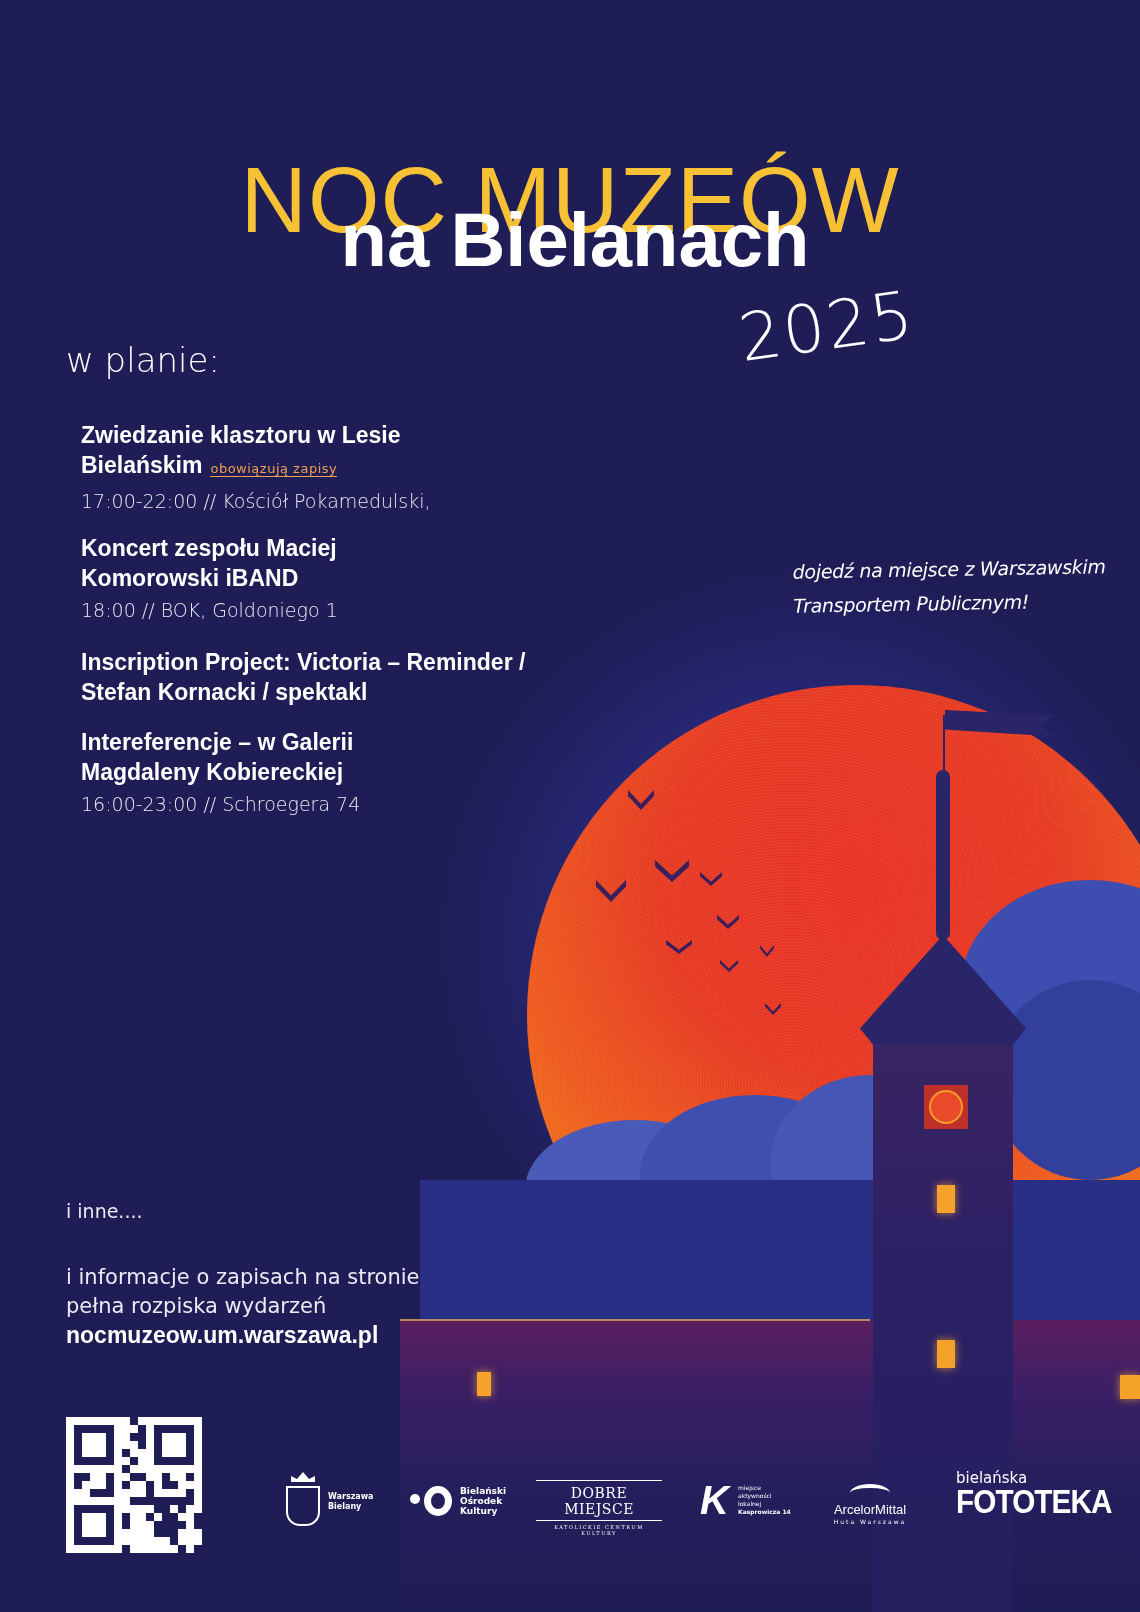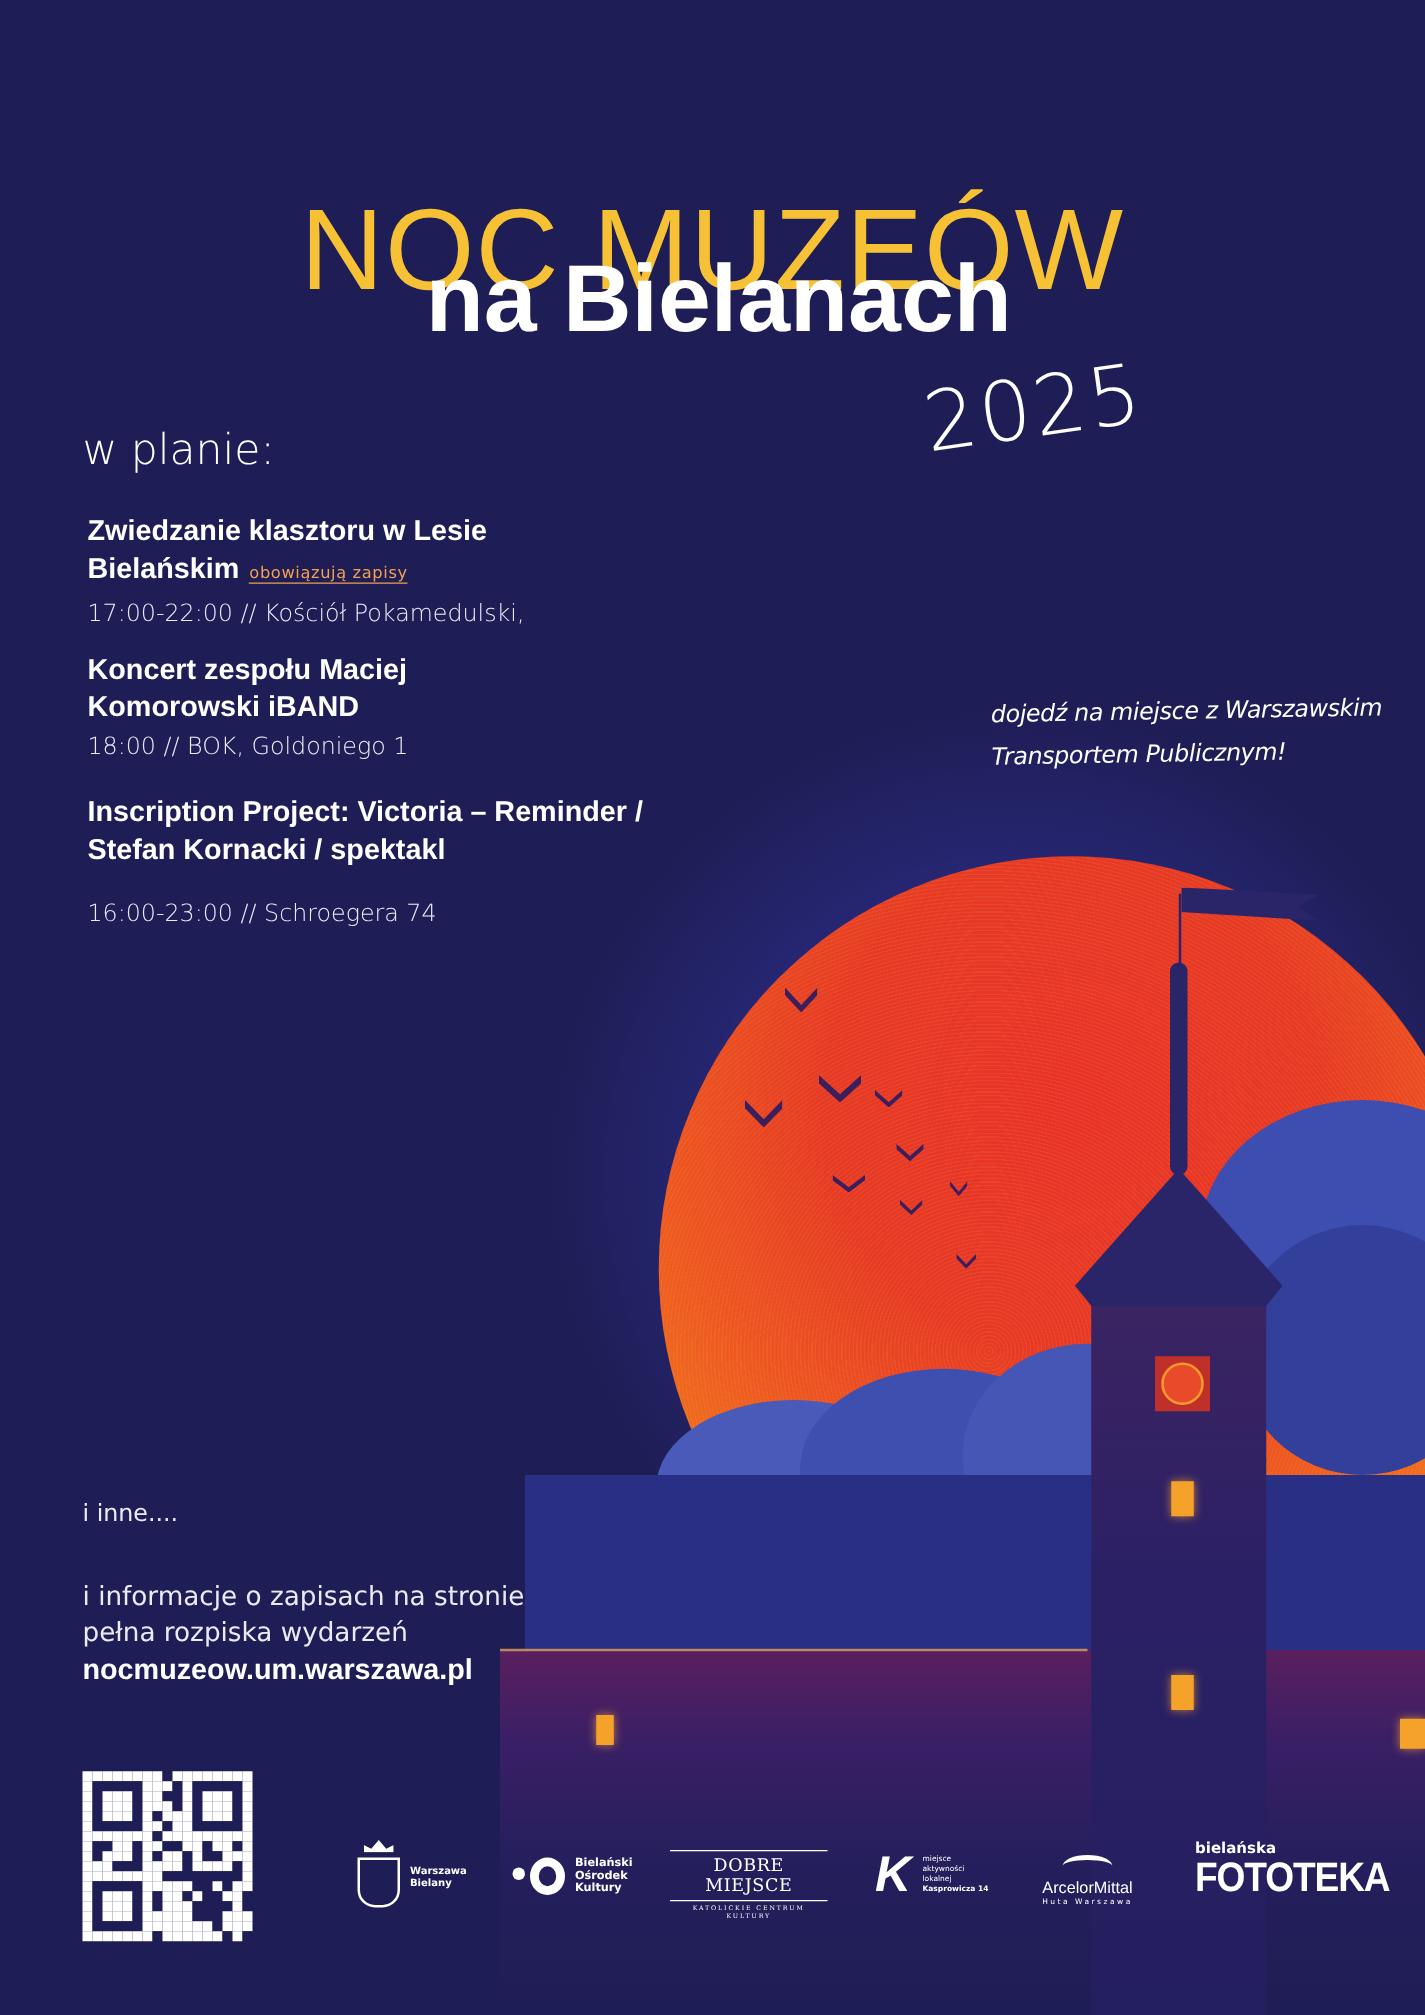--- a/index.html
+++ b/index.html
@@ -44,21 +44,21 @@
   
   .title { position:absolute; left:0; width:1140px; text-align:center; top:92px; font-family:"Liberation Sans", sans-serif;
            font-size:92px; letter-spacing:1px; color:#f6c135; font-weight:normal; line-height:1; }
   .subtitle { position:absolute; left:0; width:1140px; text-align:center; top:202px; font-family:"Liberation Sans", sans-serif;
            font-size:76px; font-weight:bold; color:#ffffff; line-height:1; padding-left:10px; box-sizing:border-box; }
   .year { position:absolute; left:745px; top:300px; font-family:"DejaVu Sans", sans-serif; font-size:66px; font-weight:200;
           color:#ffffff; transform:rotate(-8deg); transform-origin:left bottom; letter-spacing:2px; font-style:normal; }
   .intro { position:absolute; left:66px; top:340px; font-size:34px; color:#ffffff; font-family:"DejaVu Sans", sans-serif; font-weight:200; }
 
   .events { position:absolute; left:66px; top:405px; width:560px; }
-  .event { margin:4px; }
+  .event { margin:15px; }
   .event-title { font-family:"Liberation Sans", sans-serif; font-weight:bold; font-size:23px; line-height:30px; color:#fff; }
   .note { font-family:"DejaVu Sans", sans-serif; font-size:13px; color:#f0a050; border-bottom:1px solid #f0a050; margin-left:8px; font-weight:normal; letter-spacing:0.5px; }
   .event-detail { font-family:"DejaVu Sans", sans-serif; font-size:19px; line-height:34px; color:#eceaf5; font-weight:200; }
 
   .more { position:absolute; left:66px; top:1200px; font-size:19px; color:#eceaf5; }
   .info { position:absolute; left:66px; top:1263px; font-size:21px; line-height:29px; color:#eceaf5; }
   .info .url { font-family:"Liberation Sans", sans-serif; font-weight:bold; font-size:23px; color:#fff; }
 
   .transport { position:absolute; left:793px; top:552px; font-family:"DejaVu Sans", sans-serif; font-size:19px; line-height:34px;
                color:#fff; transform:rotate(-1deg); font-style:italic; font-weight:200; letter-spacing:-0.3px; }
@@ -83,21 +83,21 @@
   .dobre-name { font-family:"DejaVu Serif", serif; font-size:14px; padding:4px 0 3px; letter-spacing:0.5px; }
   .dobre-sub { font-family:"DejaVu Serif", serif; font-size:5px; letter-spacing:1.5px; padding-top:3px; }
   .logo-k14 { left:420px; top:12px; }
   .k-mark { position:absolute; left:0; top:0; font-family:"Liberation Sans", sans-serif; font-weight:bold; font-size:40px; line-height:36px; font-style:italic; }
   .k-text { position:absolute; left:38px; top:2px; font-size:6px; line-height:8px; white-space:nowrap; }
   .logo-arcelor { left:546px; top:14px; width:88px; text-align:center; }
   .arc-swoosh { width:40px; height:14px; margin:0 auto; border-top:4px solid #fff; border-radius:50% 50% 0 0; }
   .arc-name { font-family:"Liberation Sans", sans-serif; font-size:13px; line-height:16px; }
   .arc-sub { font-size:6px; letter-spacing:2px; }
   .logo-fototeka { left:676px; top:0px; }
-  .foto-small { font-family:"DejaVu Sans", sans-serif; font-size:12px; line-height:16px; font-weight:700; }
+  .foto-small { font-family:"DejaVu Sans", sans-serif; font-size:15px; line-height:16px; font-weight:400; }
   .foto-big { font-family:"Liberation Sans", sans-serif; font-weight:bold; font-size:33px; line-height:32px; letter-spacing:-1px; transform:scaleX(0.9); transform-origin:left; }
 </style>
 </head>
 <body>
 
 <div class="poster">
 
   <div class="glow"></div>
   <div class="moon"></div>
   <div class="moon-grain"></div>
@@ -145,20 +145,21 @@
       <div class="event-detail">17:00-22:00 // Kościół Pokamedulski,</div>
     </div>
     <div class="event" style="margin-top:12px;width:330px;">
       <div class="event-title">Koncert zespołu Maciej Komorowski iBAND</div>
       <div class="event-detail">18:00 // BOK, Goldoniego 1</div>
     </div>
     <div class="event" style="margin-top:20px;width:500px;">
       <div class="event-title">Inscription Project: Victoria – Reminder / Stefan Kornacki / spektakl</div>
     </div>
     <div class="event" style="margin-top:20px;width:340px;">
+      <div class="event-title">Intereferencje – w Galerii Magdaleny Kobiereckiej</div>
       <div class="event-detail">16:00-23:00 // Schroegera 74</div>
     </div>
   </div>
 
   <div class="more">i inne....</div>
 
   <div class="info">
     <div>i informacje o zapisach na stronie</div>
     <div>pełna rozpiska wydarzeń</div>
     <div class="url">nocmuzeow.um.warszawa.pl</div>

